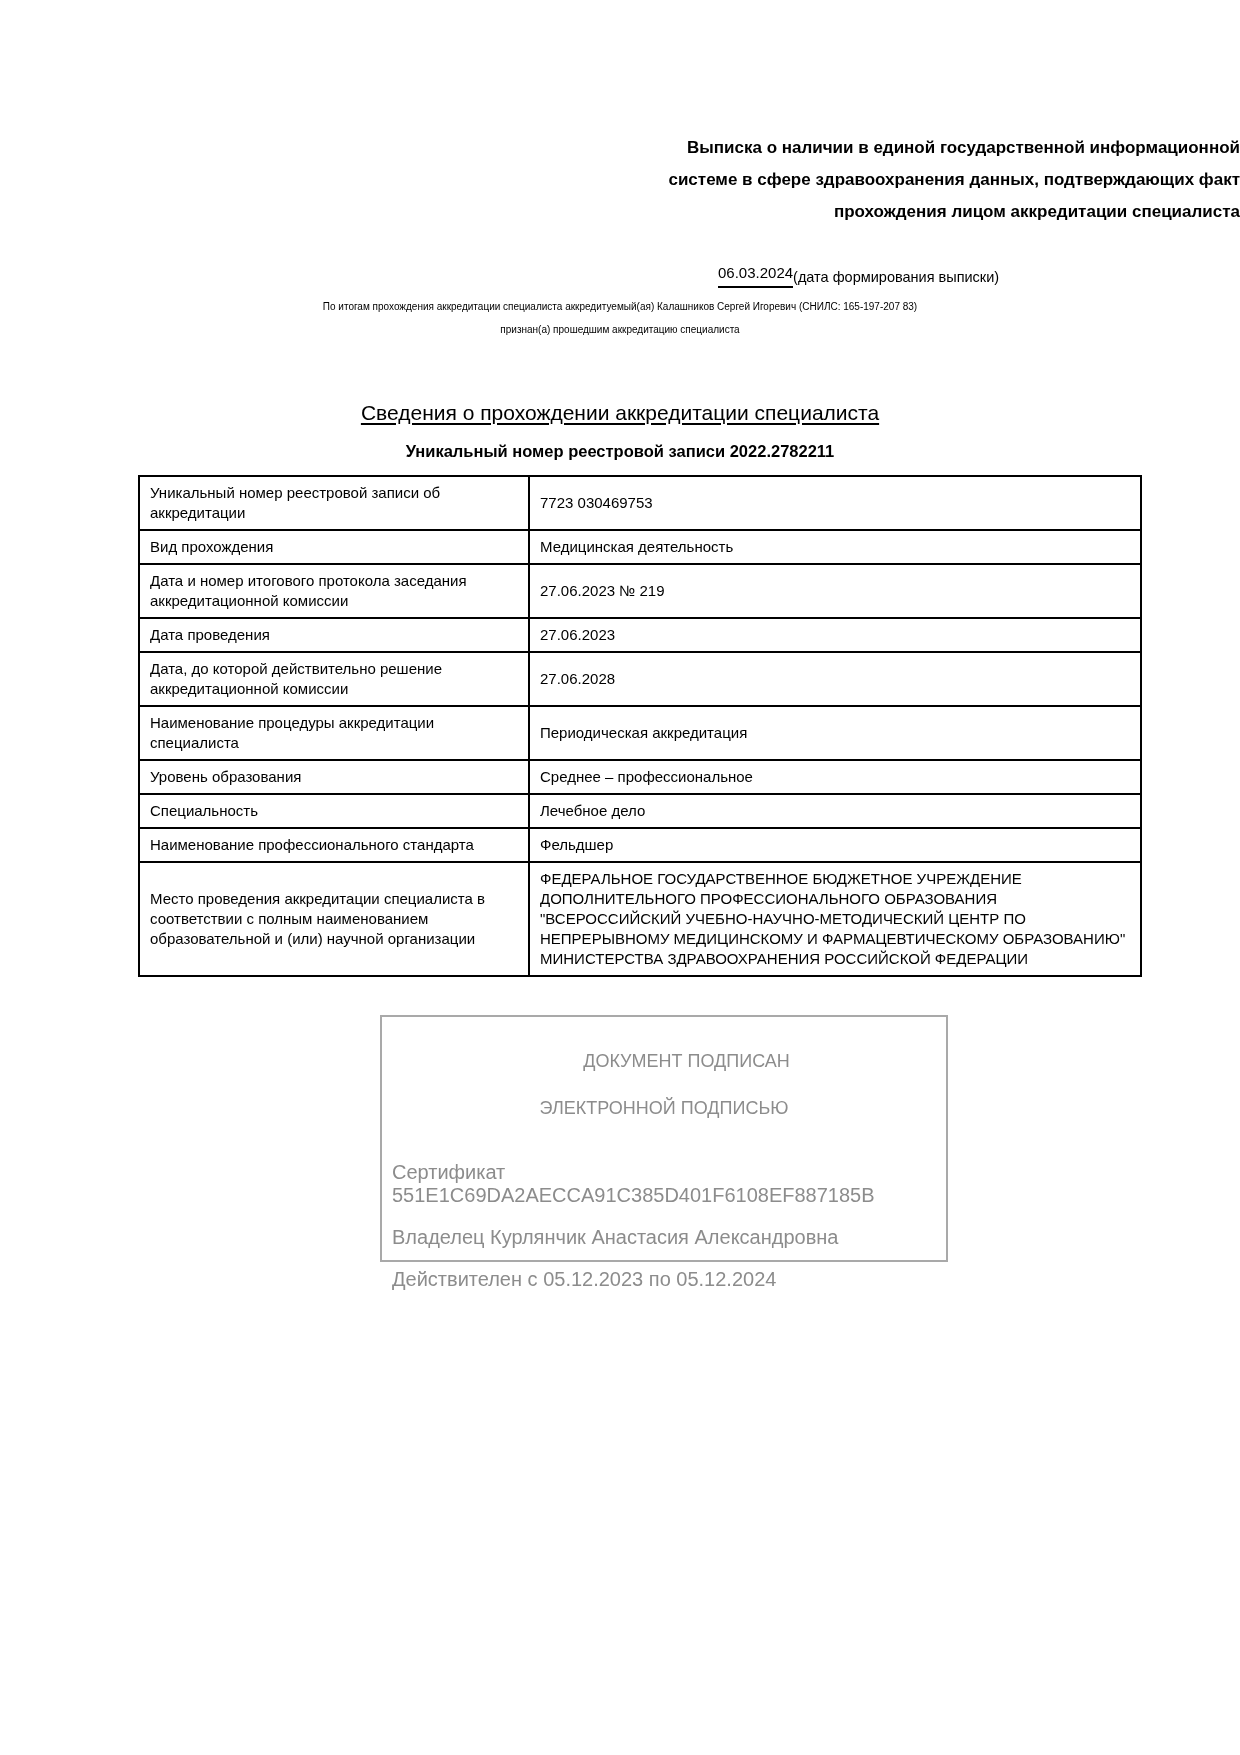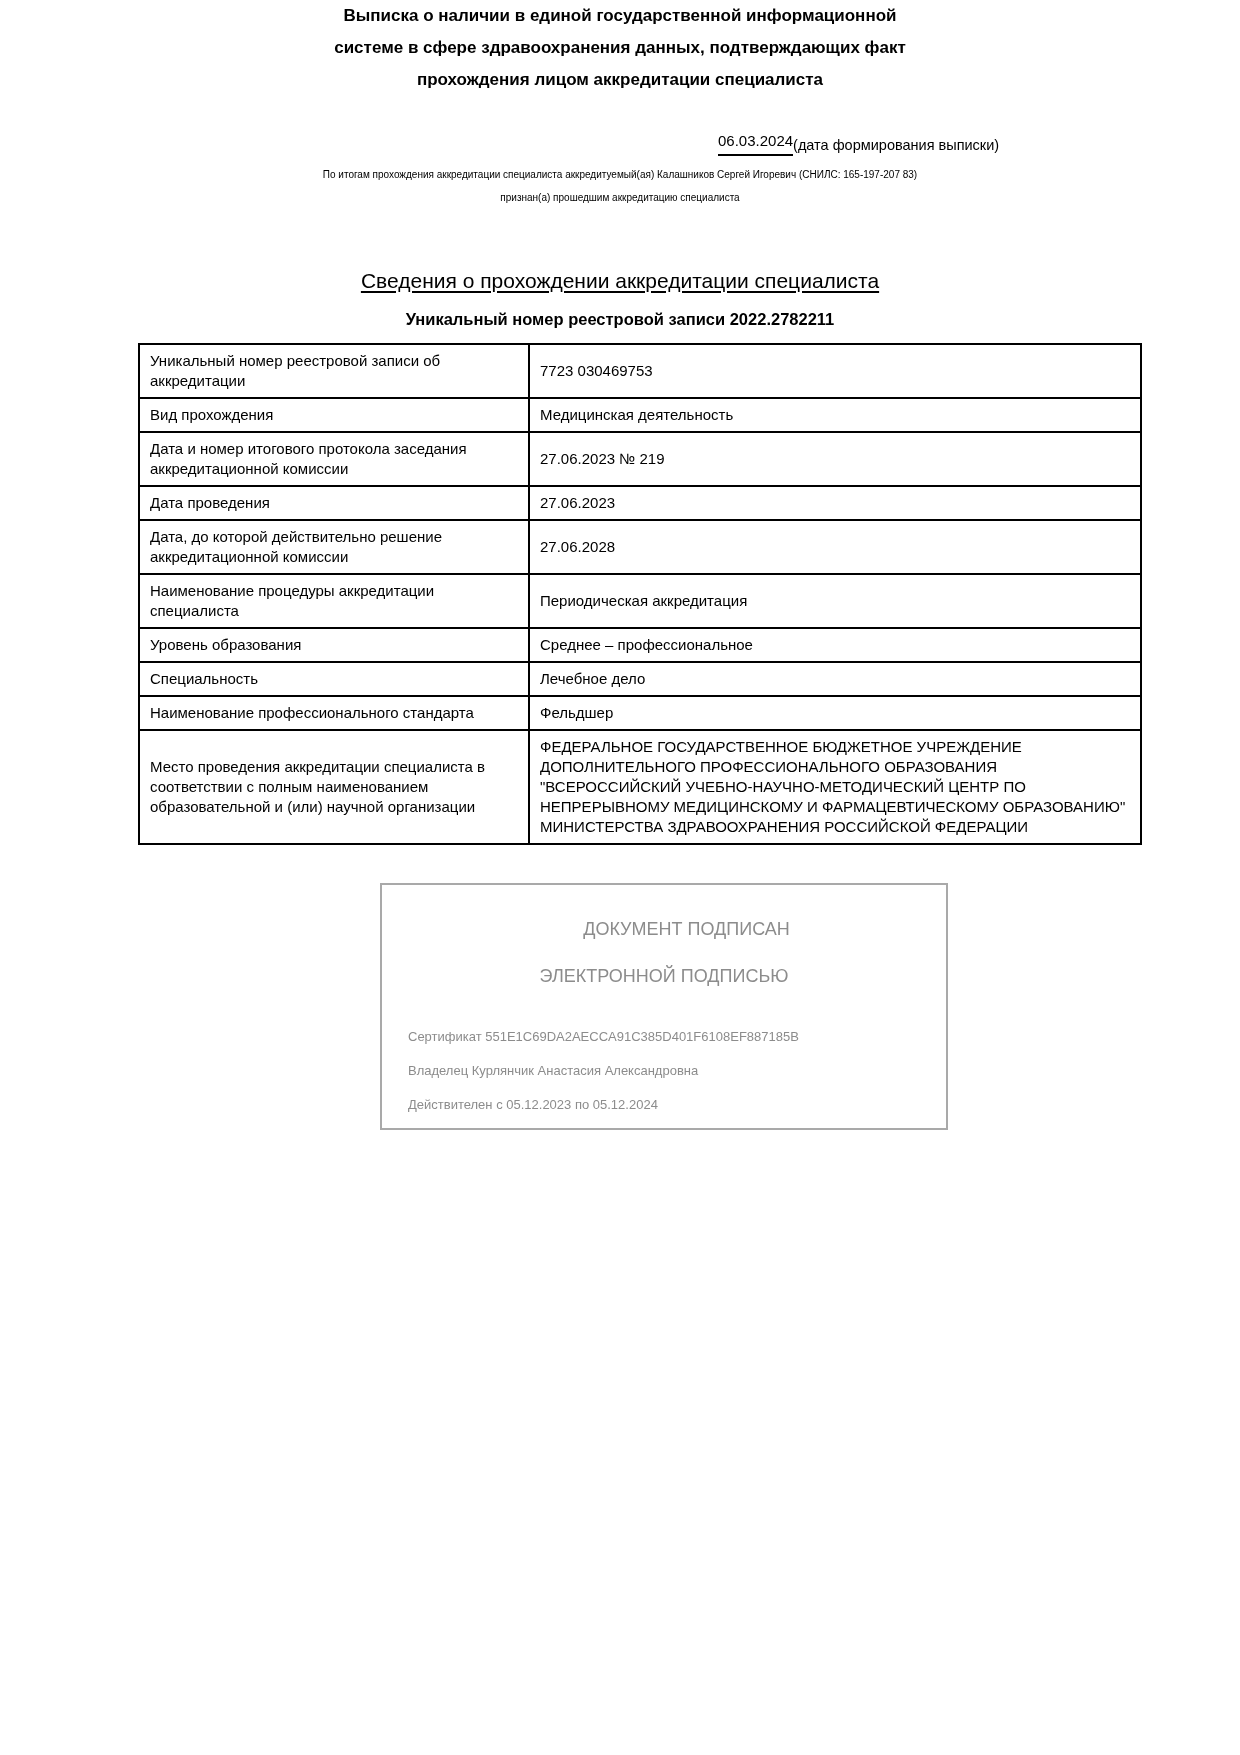--- a/index.html
+++ b/index.html
@@ -6,21 +6,22 @@
   .page {
     position: relative;
     width: 1240px;
     height: 1755px;
     background: #ffffff;
     font-family: "Liberation Sans", sans-serif;
     color: #000000;
     overflow: hidden;
   }
   .doc-title {
-    text-align: center;
+    padding-top: 132px;
+    text-align: right;
     font-size: 17px;
     font-weight: bold;
     line-height: 32px;
   }
   .date-block {
     width: 226px;
     margin: 36px 0 0 718px;
     display: flex;
     flex-direction: row;
     align-items: center;
@@ -74,21 +75,21 @@
     box-sizing: border-box;
     width: 568px;
     height: 247px;
     margin: 38px 0 0 380px;
     border: 2px solid #a9a9a9;
     color: #8c8c8c;
   }
   .sig-title { text-align: center; font-size: 18px; }
   .sig-title.first { margin-top: 34px; padding-left: 45px; }
   .sig-title.second { margin-top: 26px; }
-  .sig-line { font-size: 13px; margin-left: 26px; }
+  .sig-line { font-size: 20px; margin-left: 10px; }
   .sig-line.cert  { margin-top: 42px; }
   .sig-line.owner { margin-top: 19px; }
   .sig-line.valid { margin-top: 19px; }
 </style>
 </head>
 <body>
 
 <div class="page">
 
   <div class="doc-title">

